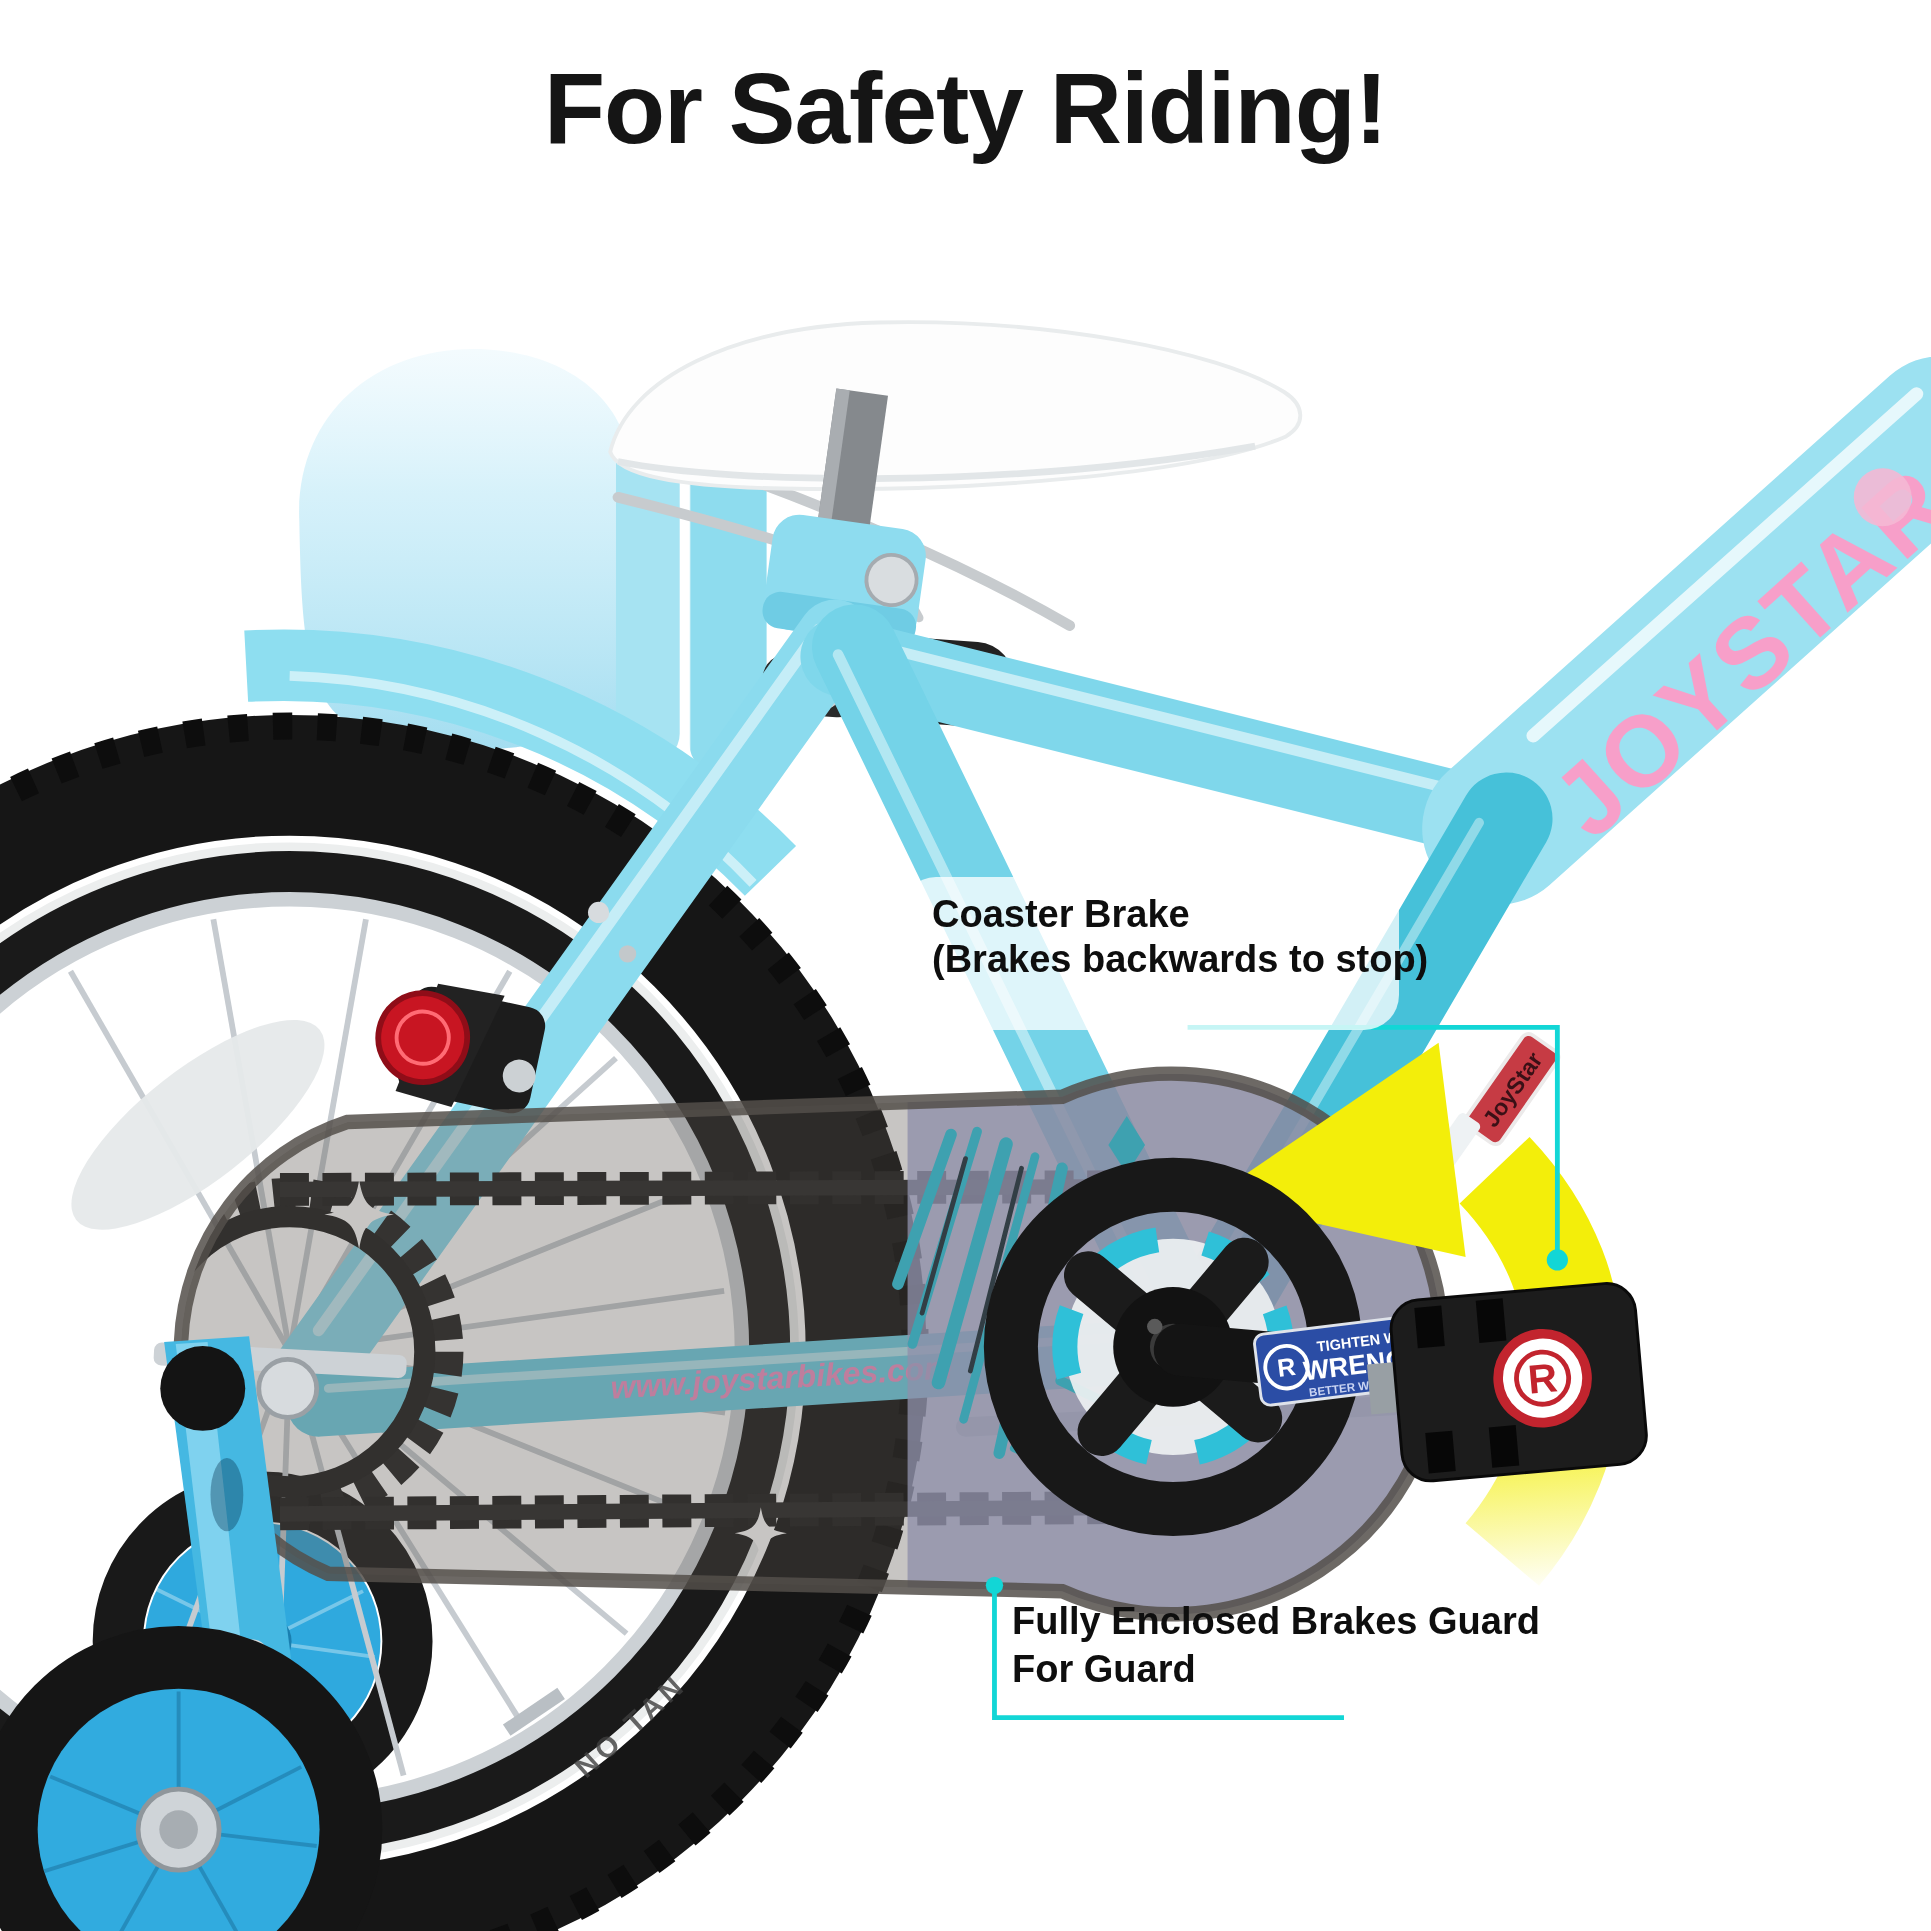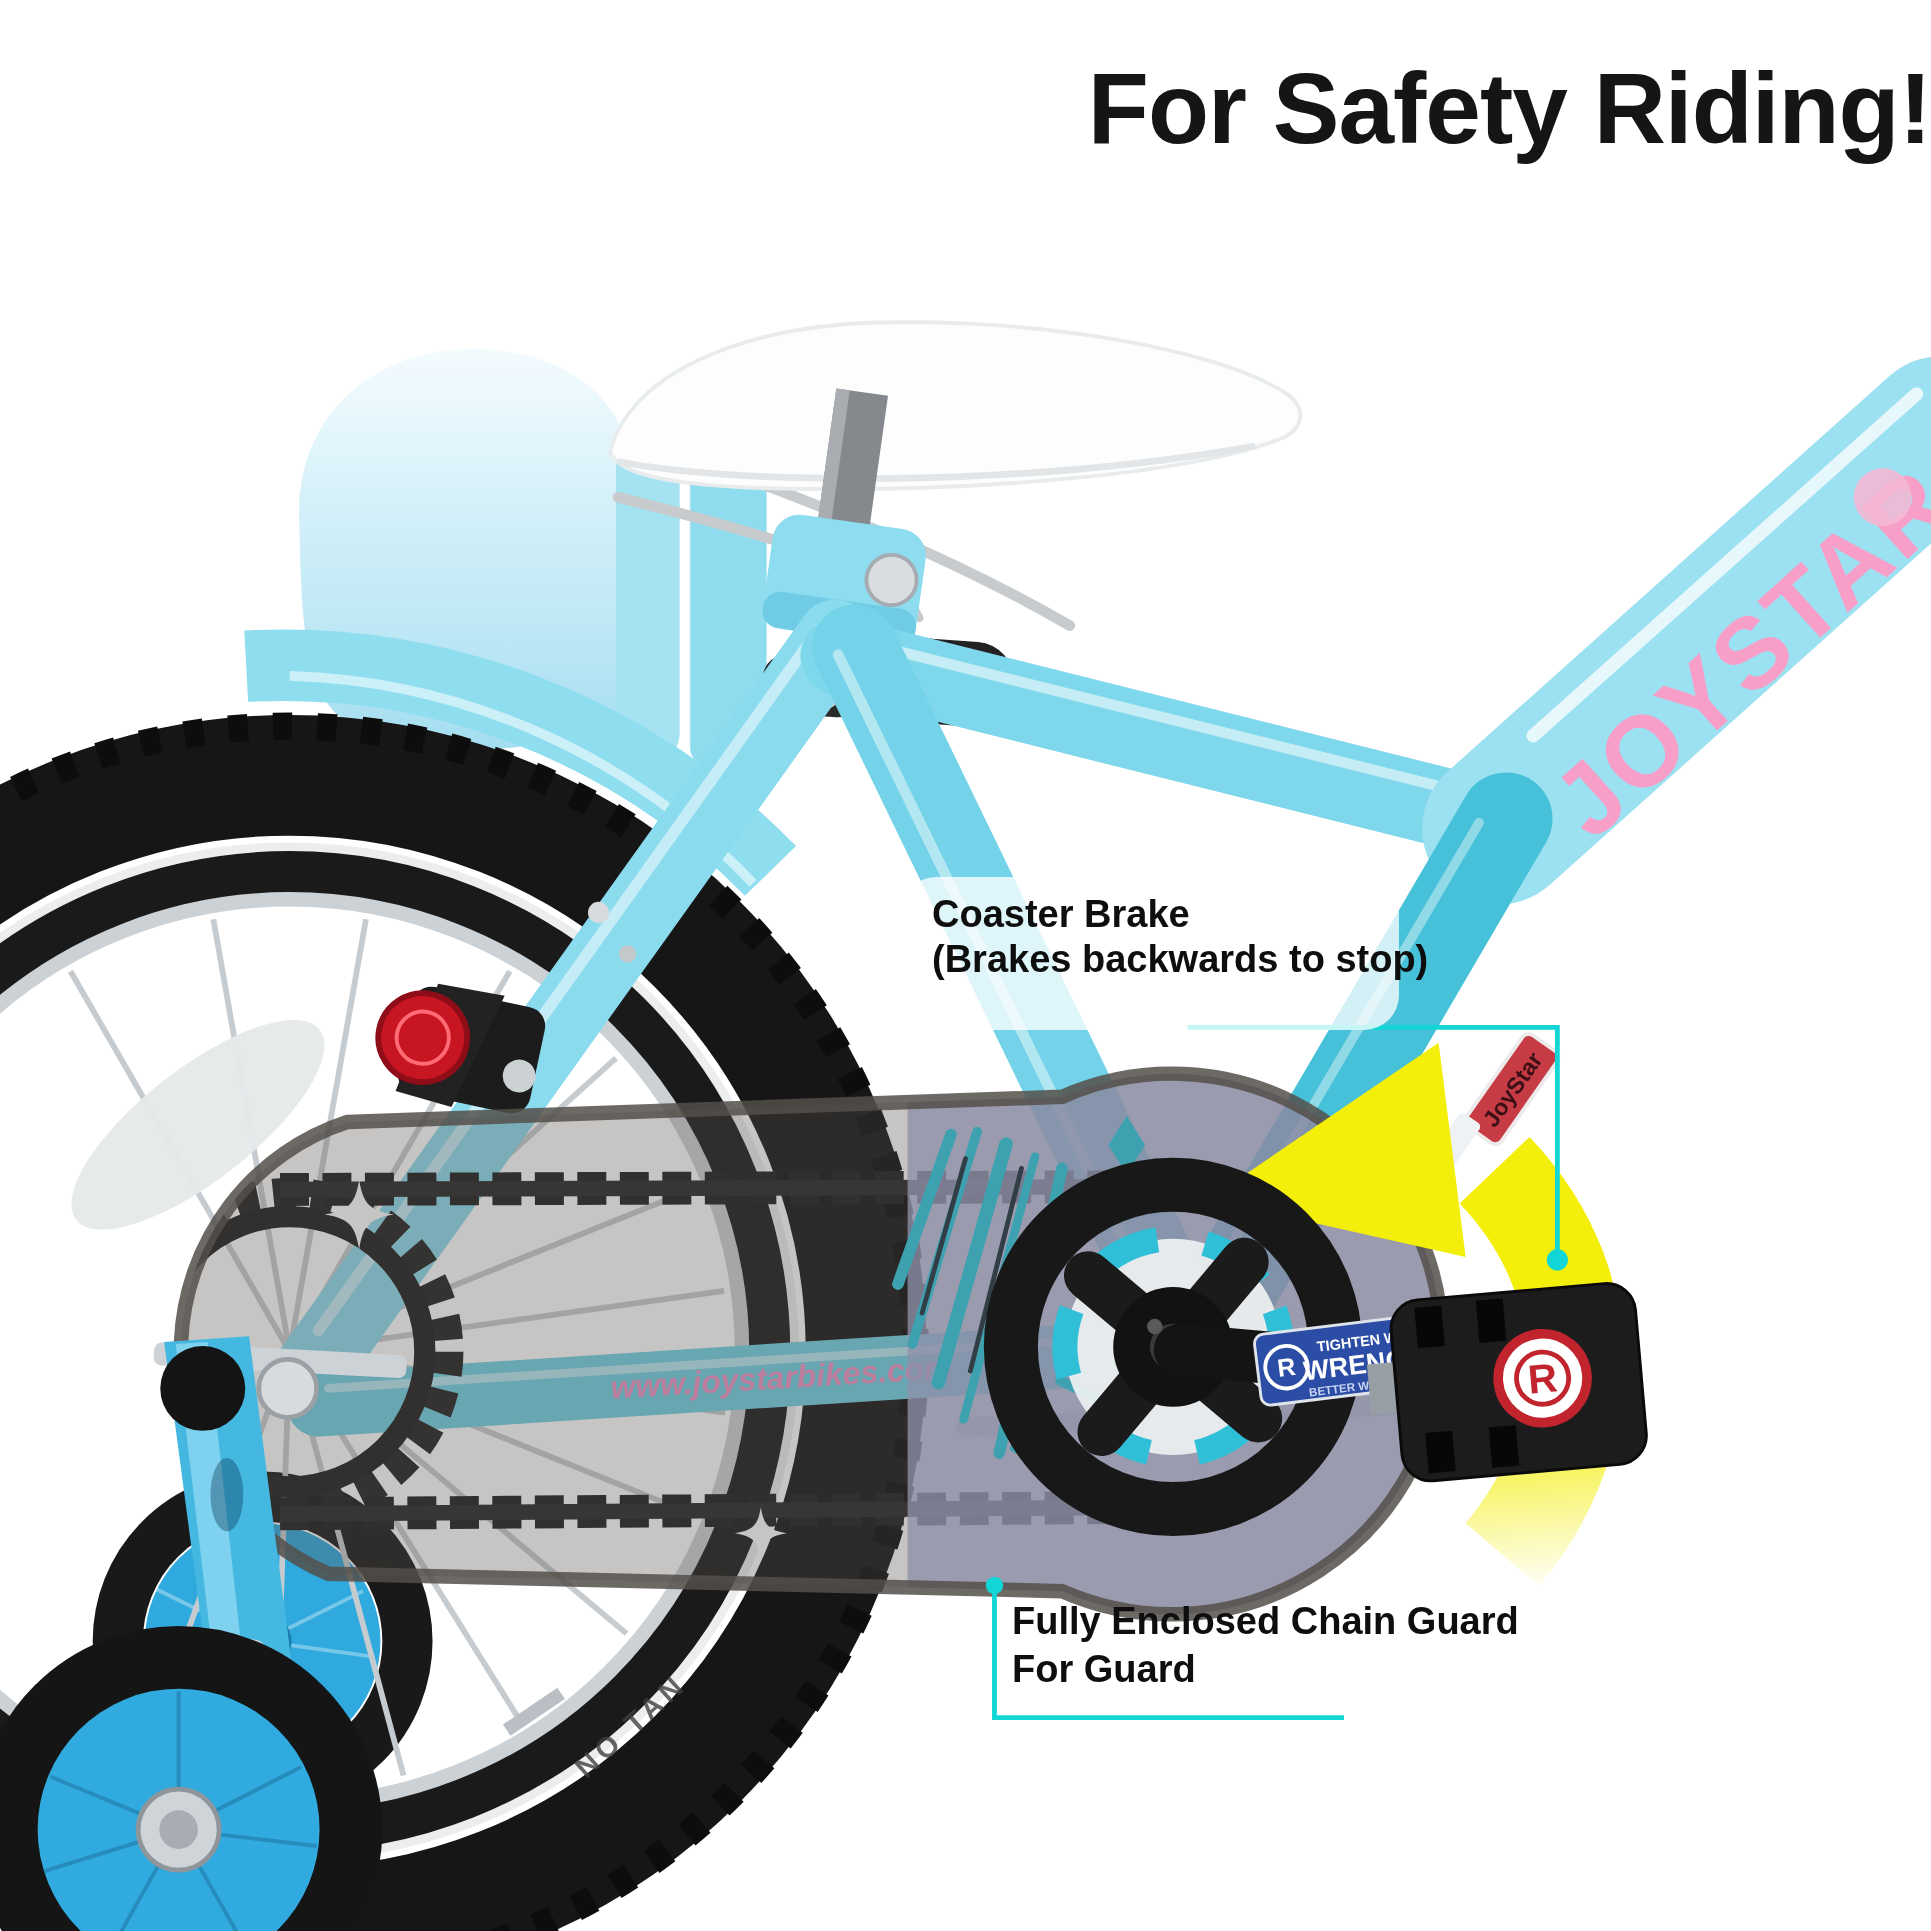--- a/index.html
+++ b/index.html
@@ -1,19 +1,19 @@
 <!DOCTYPE html>
 <html><head>
 <meta charset="utf-8">
 <style>
   html,body{margin:0;padding:0;background:#ffffff;}
   .stage{position:relative;width:1931px;height:1931px;background:#ffffff;overflow:hidden;
          font-family:"Liberation Sans", sans-serif;}
   .stage svg{position:absolute;left:0;top:0;}
-  .hdr{position:absolute;left:0;top:56px;width:1931px;text-align:right;}
+  .hdr{position:absolute;left:0;top:56px;width:1931px;text-align:center;}
   .hdr-title{font-size:100px;font-weight:700;color:#151515;letter-spacing:-1px;line-height:1.05;}
   .hdr-sub{margin-top:17.4px;font-size:46px;font-weight:700;color:#9b9b9b;letter-spacing:0;}
   .co1{position:absolute;left:901px;top:877px;width:498px;height:153px;border-radius:35px;
        background:rgba(255,255,255,0.76);box-sizing:border-box;padding:15.4px 0 0 31px;}
   .co1 .l, .co2 .l{font-size:38px;font-weight:700;color:#0e0e0e;line-height:1.18;white-space:nowrap;}
   .co2{position:absolute;left:1012px;top:1598px;}
   .co2 .l{line-height:1.26;}
 </style>
 </head>
 <body>
@@ -289,18 +289,18 @@
   <div class="hdr">
     <div class="hdr-title">For Safety Riding!</div>
   </div>
 
   <div class="co1">
     <div class="l">Coaster Brake</div>
     <div class="l">(Brakes backwards to stop)</div>
   </div>
 
   <div class="co2">
-    <div class="l">Fully Enclosed Chain Guard</div>
+    <div class="l">Fully Enclosed Brakes Guard</div>
     <div class="l">For Guard</div>
   </div>
 
 </div>
 
 
 </body></html>

